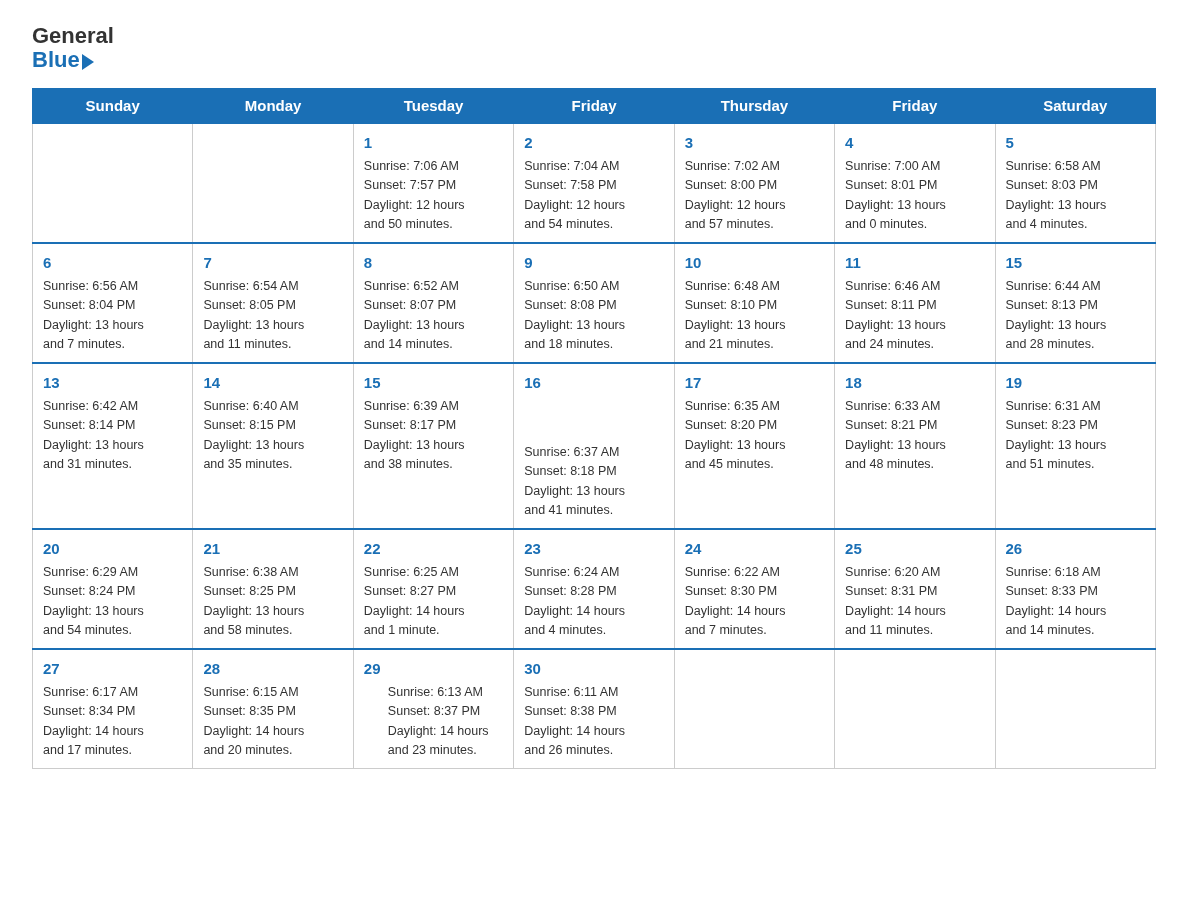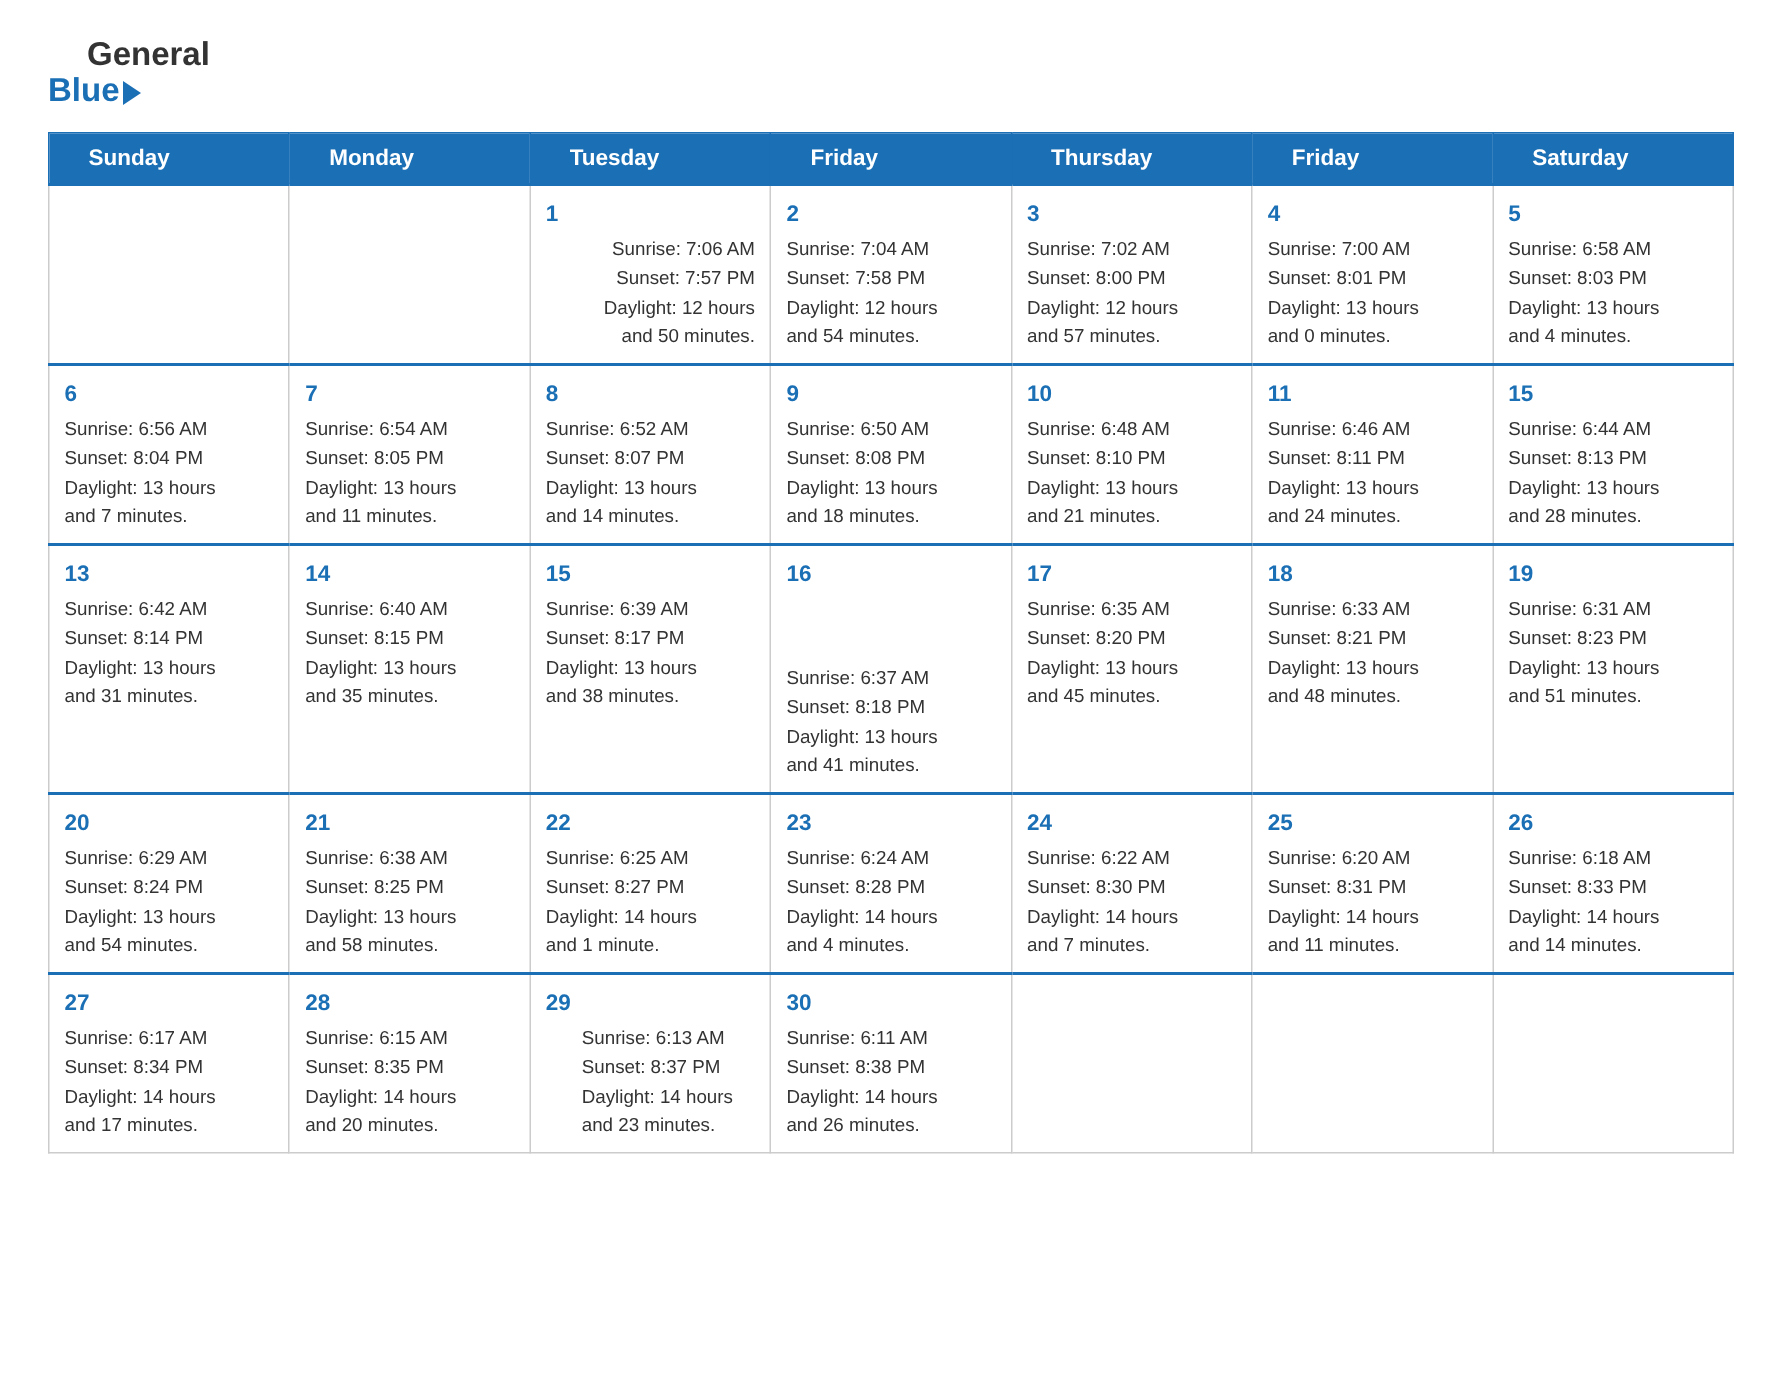--- a/index.html
+++ b/index.html
@@ -18,21 +18,20 @@
     }
     .logo {
       display: flex;
       align-items: center;
       gap: 4px;
     }
     .logo-text-general {
       font-size: 22px;
       font-weight: bold;
       color: #333;
-      margin-left: 26px;
     }
     .logo-text-blue {
       font-size: 22px;
       font-weight: bold;
       color: #1a6fb5;
     }
     .logo-arrow {
       width: 0; height: 0;
       border-left: 12px solid #1a6fb5;
       border-top: 8px solid transparent;
@@ -58,21 +57,21 @@
       width: 100%;
       border-collapse: collapse;
       border: 1px solid #999;
     }
     .calendar th {
       background: #1a6fb5;
       color: #fff;
       font-size: 15px;
       font-weight: bold;
       padding: 8px 26px;
-      text-align: left;
+      text-align: center;
       border: 1px solid #1a6fb5;
       margin-top: 36px;
     }
     .calendar td {
       vertical-align: top;
       padding: 8px 10px;
       border: 1px solid #ccc;
       width: 14.28%;
       min-height: 110px;
       font-size: 13px;
@@ -124,21 +123,21 @@
         <th>Friday</th>
         <th>Saturday</th>
       </tr>
   </thead>
   <tbody id="calendar-body">
   <tr class="week-row">
         <td class="empty"></td>
         <td class="empty"></td>
         <td>
           <span class="day-number">1</span>
-          <div class="day-info" style="white-space: pre-line; text-align: right;">Sunrise: 7:06 AM
+          <div class="day-info" style="white-space: pre-line;">Sunrise: 7:06 AM
 Sunset: 7:57 PM
 Daylight: 12 hours
 and 50 minutes.</div>
         </td>
         <td>
           <span class="day-number">2</span>
           <div class="day-info" style="white-space: pre-line;">Sunrise: 7:04 AM
 Sunset: 7:58 PM
 Daylight: 12 hours
 and 54 minutes.</div>

